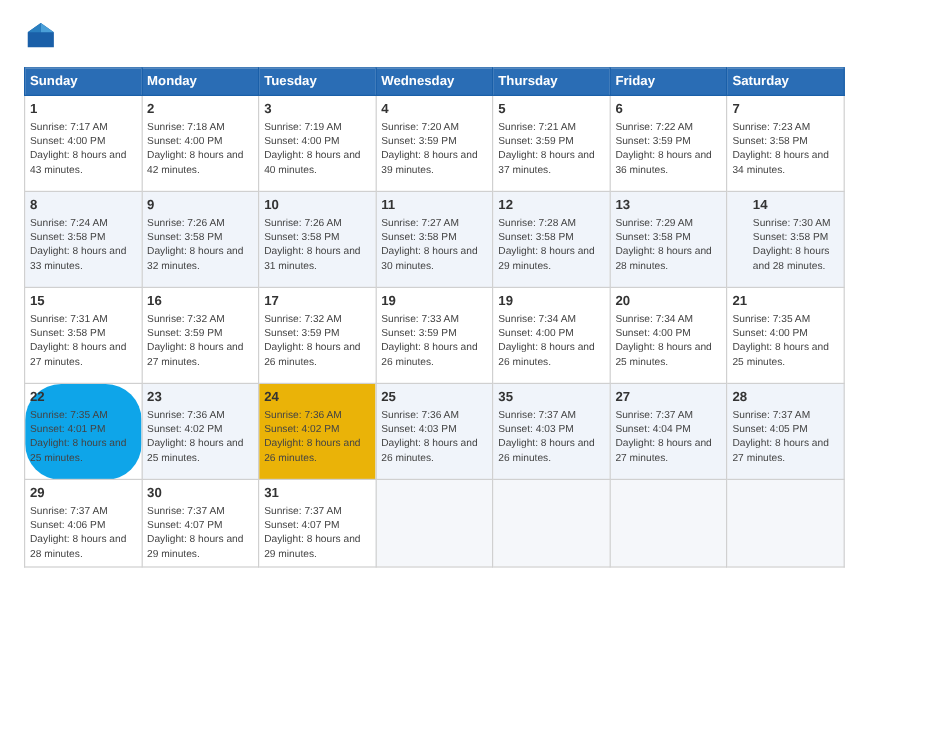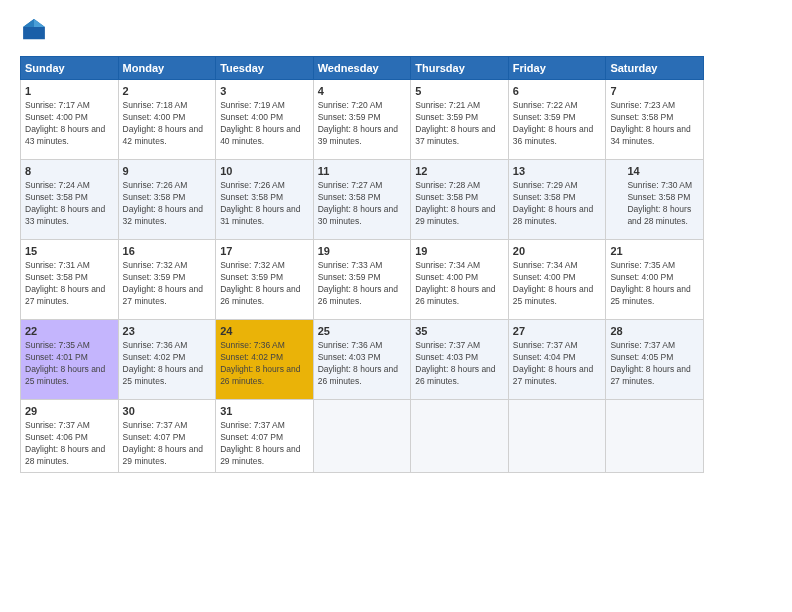--- a/index.html
+++ b/index.html
@@ -216,21 +216,21 @@
           <td style="background: rgb(255, 255, 255);">
             <span class="day-num">20</span>
             <div class="day-info">Sunrise: 7:34 AM<br>Sunset: 4:00 PM<br>Daylight: 8 hours and 25 minutes.</div>
           </td>
           <td style="background: rgb(255, 255, 255);">
             <span class="day-num">21</span>
             <div class="day-info">Sunrise: 7:35 AM<br>Sunset: 4:00 PM<br>Daylight: 8 hours and 25 minutes.</div>
           </td>
         </tr>
         <tr>
-          <td style="background: #c4b5fd;">
+          <td style="background: #0ea5e9; border-radius: 30px;">
             <span class="day-num">22</span>
             <div class="day-info">Sunrise: 7:35 AM<br>Sunset: 4:01 PM<br>Daylight: 8 hours and 25 minutes.</div>
           </td>
           <td style="background: rgb(240, 244, 250);">
             <span class="day-num">23</span>
             <div class="day-info">Sunrise: 7:36 AM<br>Sunset: 4:02 PM<br>Daylight: 8 hours and 25 minutes.</div>
           </td>
           <td style="background: #eab308;">
             <span class="day-num">24</span>
             <div class="day-info">Sunrise: 7:36 AM<br>Sunset: 4:02 PM<br>Daylight: 8 hours and 26 minutes.</div>

